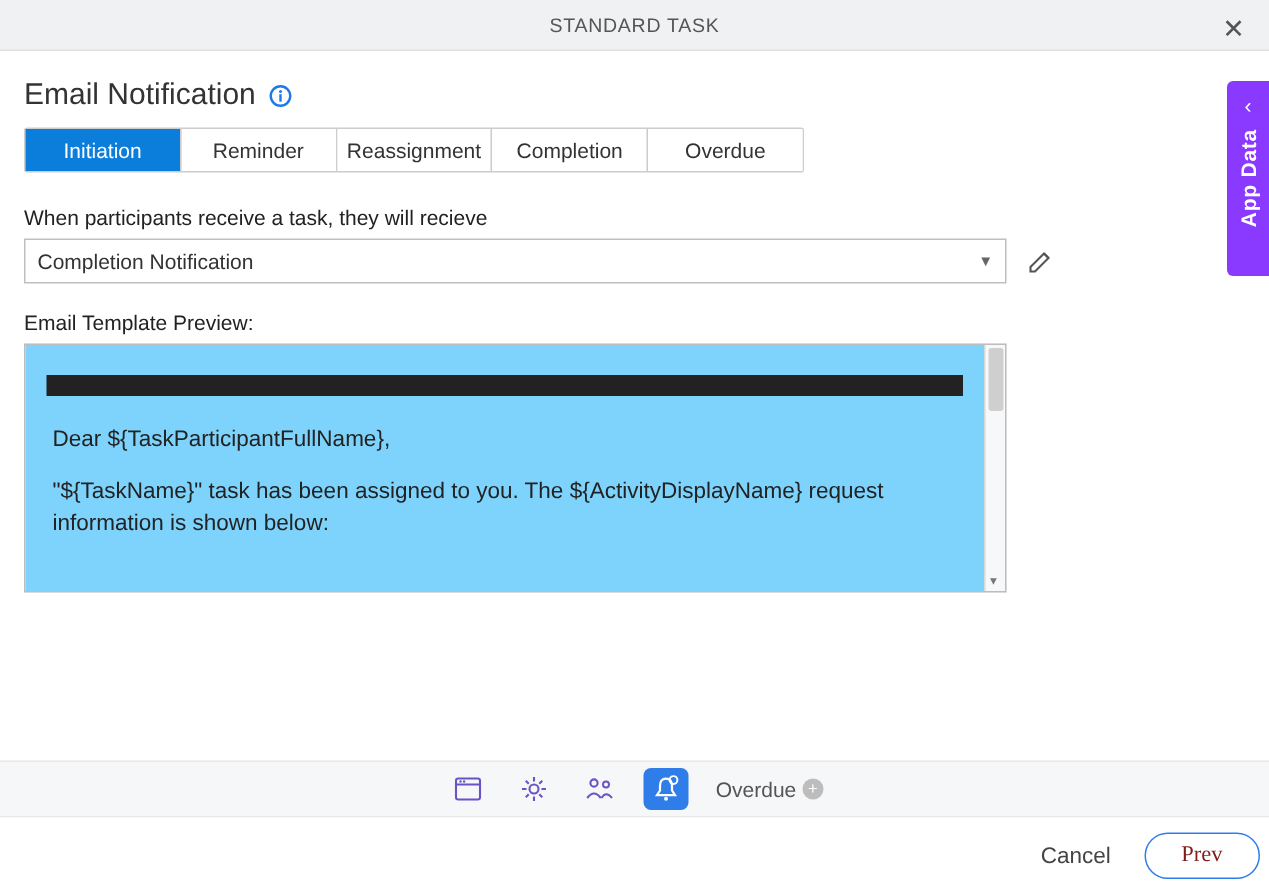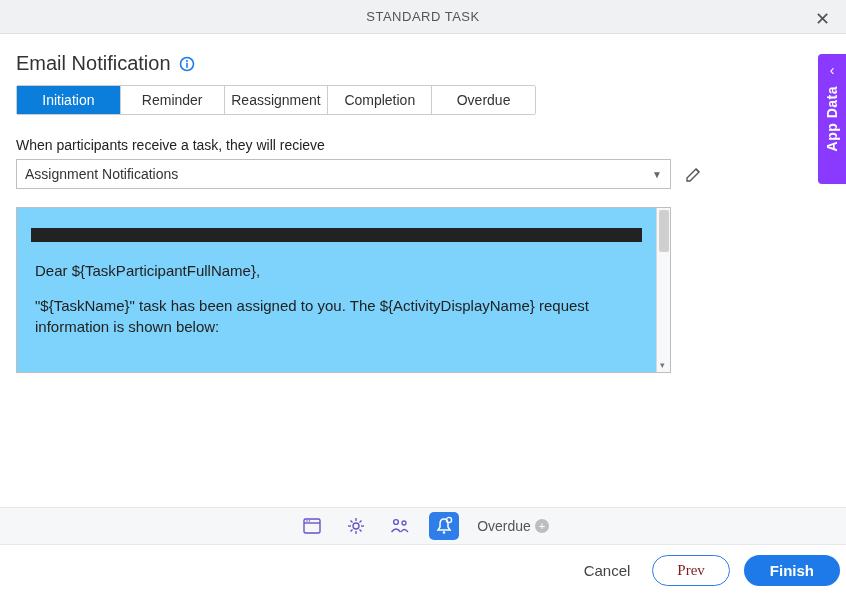--- a/index.html
+++ b/index.html
@@ -301,31 +301,32 @@
     <div class="tab active">Initiation</div>
     <div class="tab">Reminder</div>
     <div class="tab">Reassignment</div>
     <div class="tab">Completion</div>
     <div class="tab">Overdue</div>
   </div>
 
   <div class="field-label">When participants receive a task, they will recieve</div>
   <div class="select-row">
     <div class="combo">
-      <span>Assignment Notifications</span>
+      <span>Completion Notification</span>
       <span class="caret">▼</span>
     </div>
     <span class="edit-pencil">
       <svg width="18" height="18" viewBox="0 0 18 18">
           <path d="M2 13 L11 4 L14 7 L5 16 L2 16 Z" fill="none" stroke="#555" stroke-width="1.4"></path>
           <path d="M11 4 L14 7" stroke="#555" stroke-width="1.4"></path>
         </svg>
     </span>
   </div>
 
+  <div class="field-label">Email Template Preview:</div>
   <div class="preview-box">
     <div class="preview-inner">
       <div class="black-bar"></div>
       <div class="preview-text">
         <p>Dear ${TaskParticipantFullName},</p>
         <p>"${TaskName}" task has been assigned to you. The ${ActivityDisplayName} request information is shown below:</p>
       </div>
     </div>
     <div class="preview-scrollbar">
       <div class="scroll-thumb"></div>
@@ -376,14 +377,13 @@
   </div>
   <div class="advanced">
     <span>Overdue</span>
     <span class="plus-circ">+</span>
   </div>
 </div>
 
 <div class="footer">
   <span class="btn-link">Cancel</span>
   <button class="btn-outline">Prev</button>
-  <button class="btn-primary">Finish</button>
 </div>
 
 </body></html>

